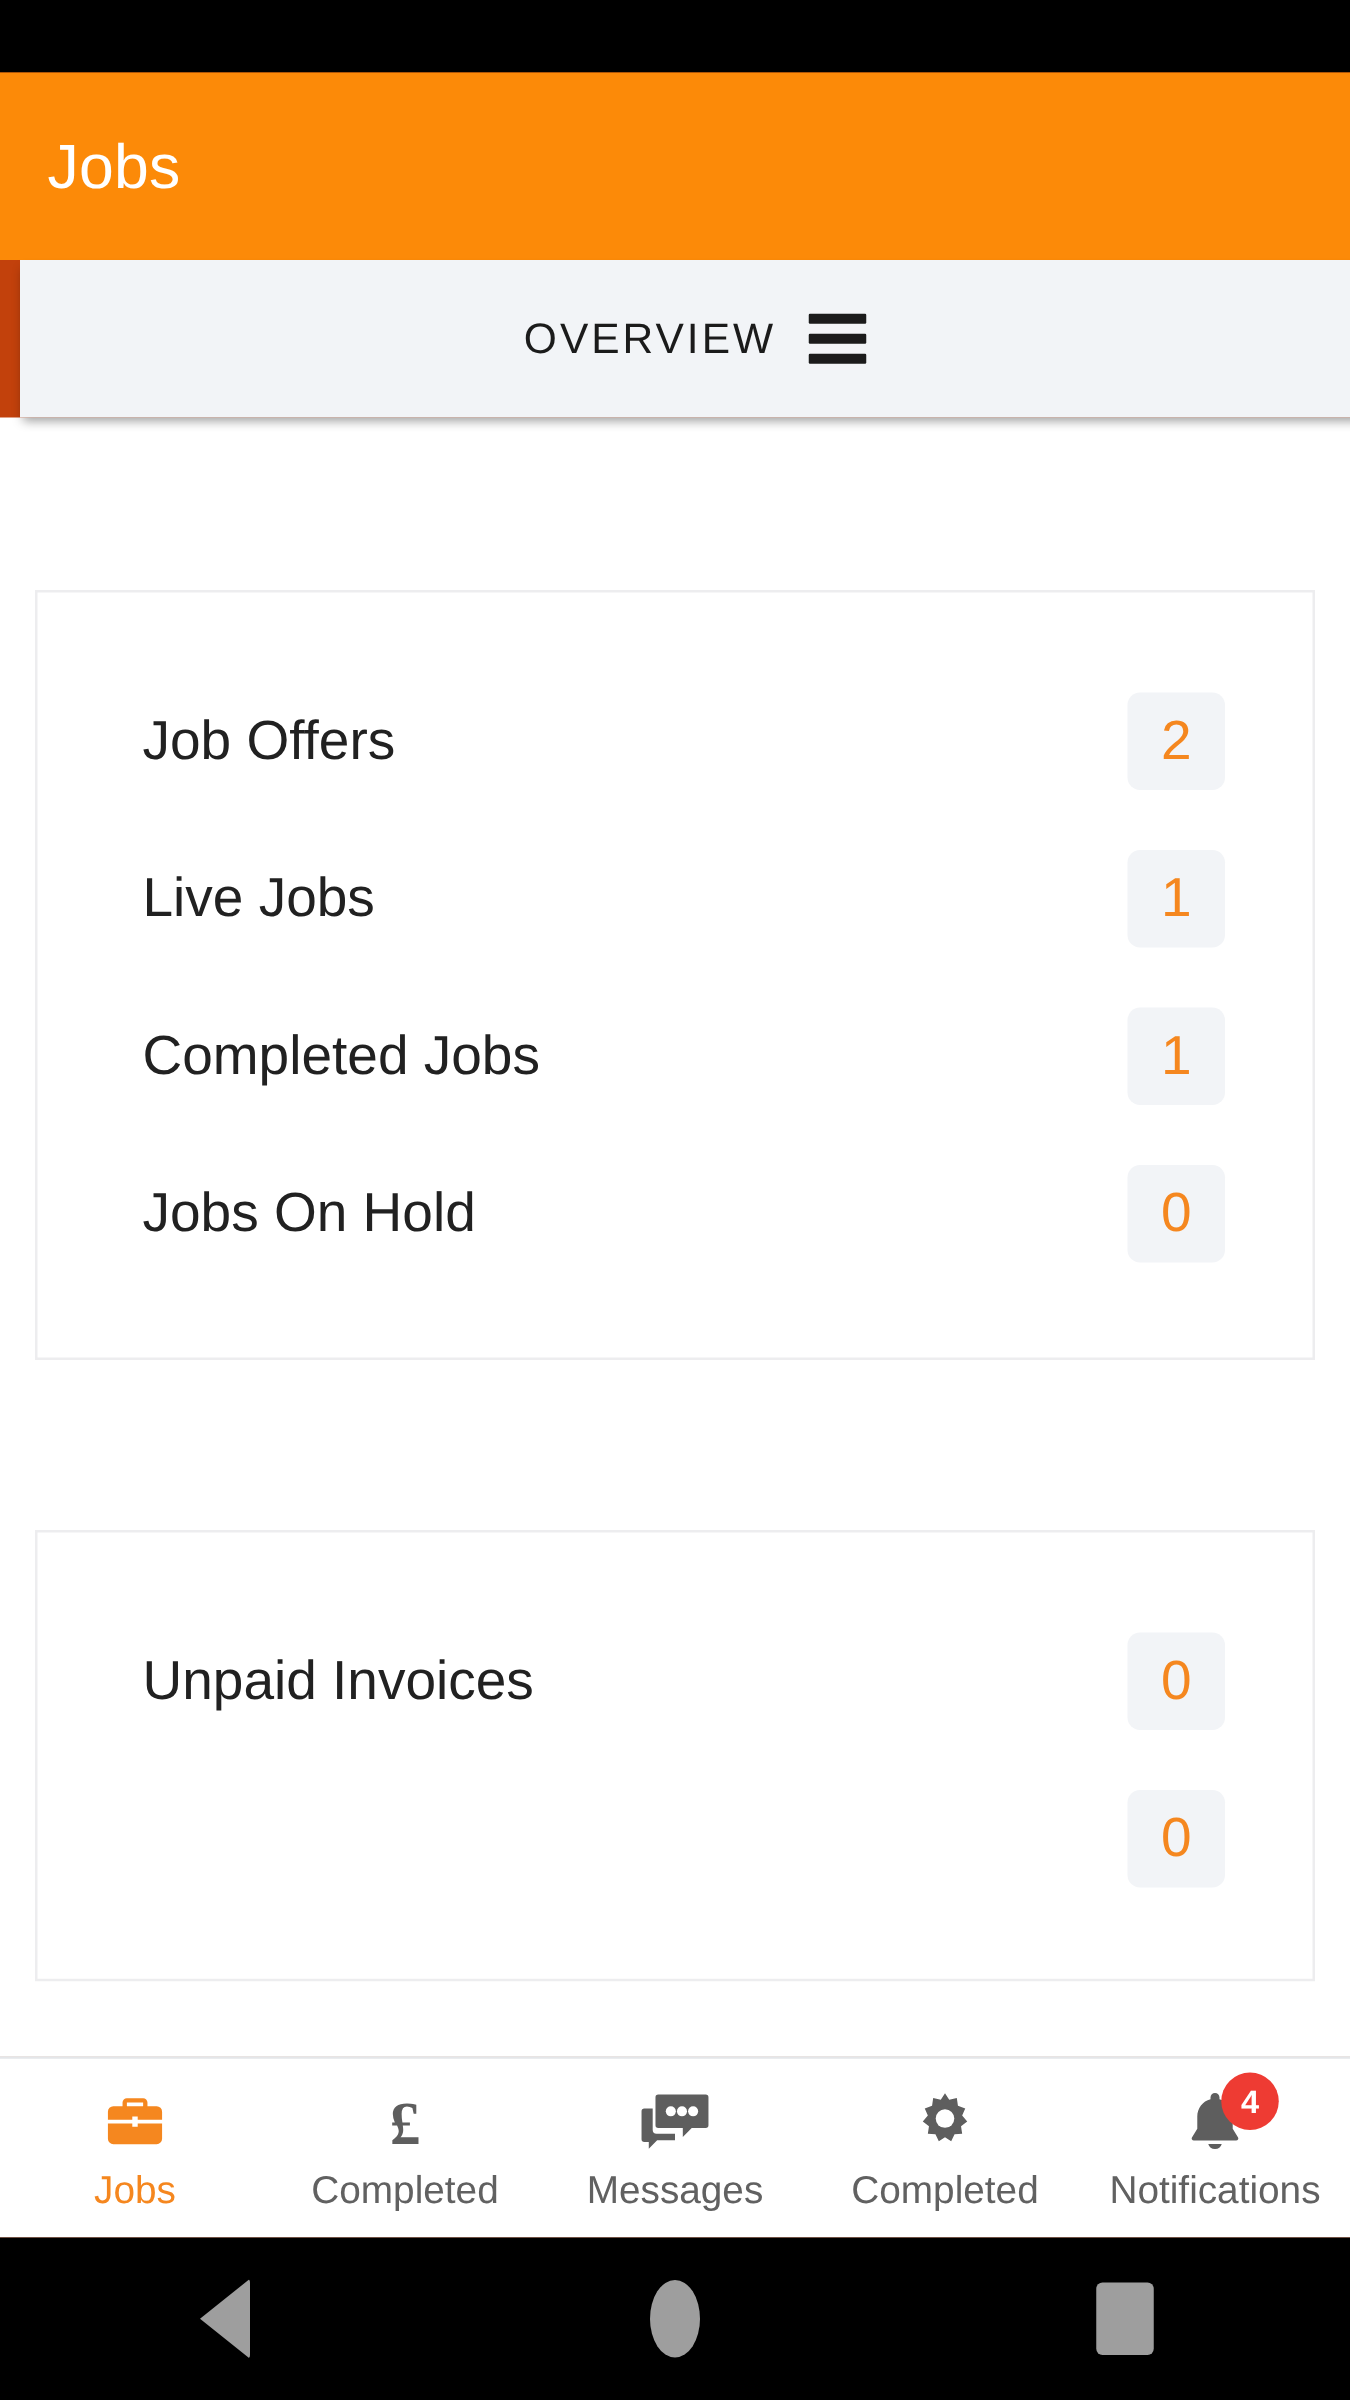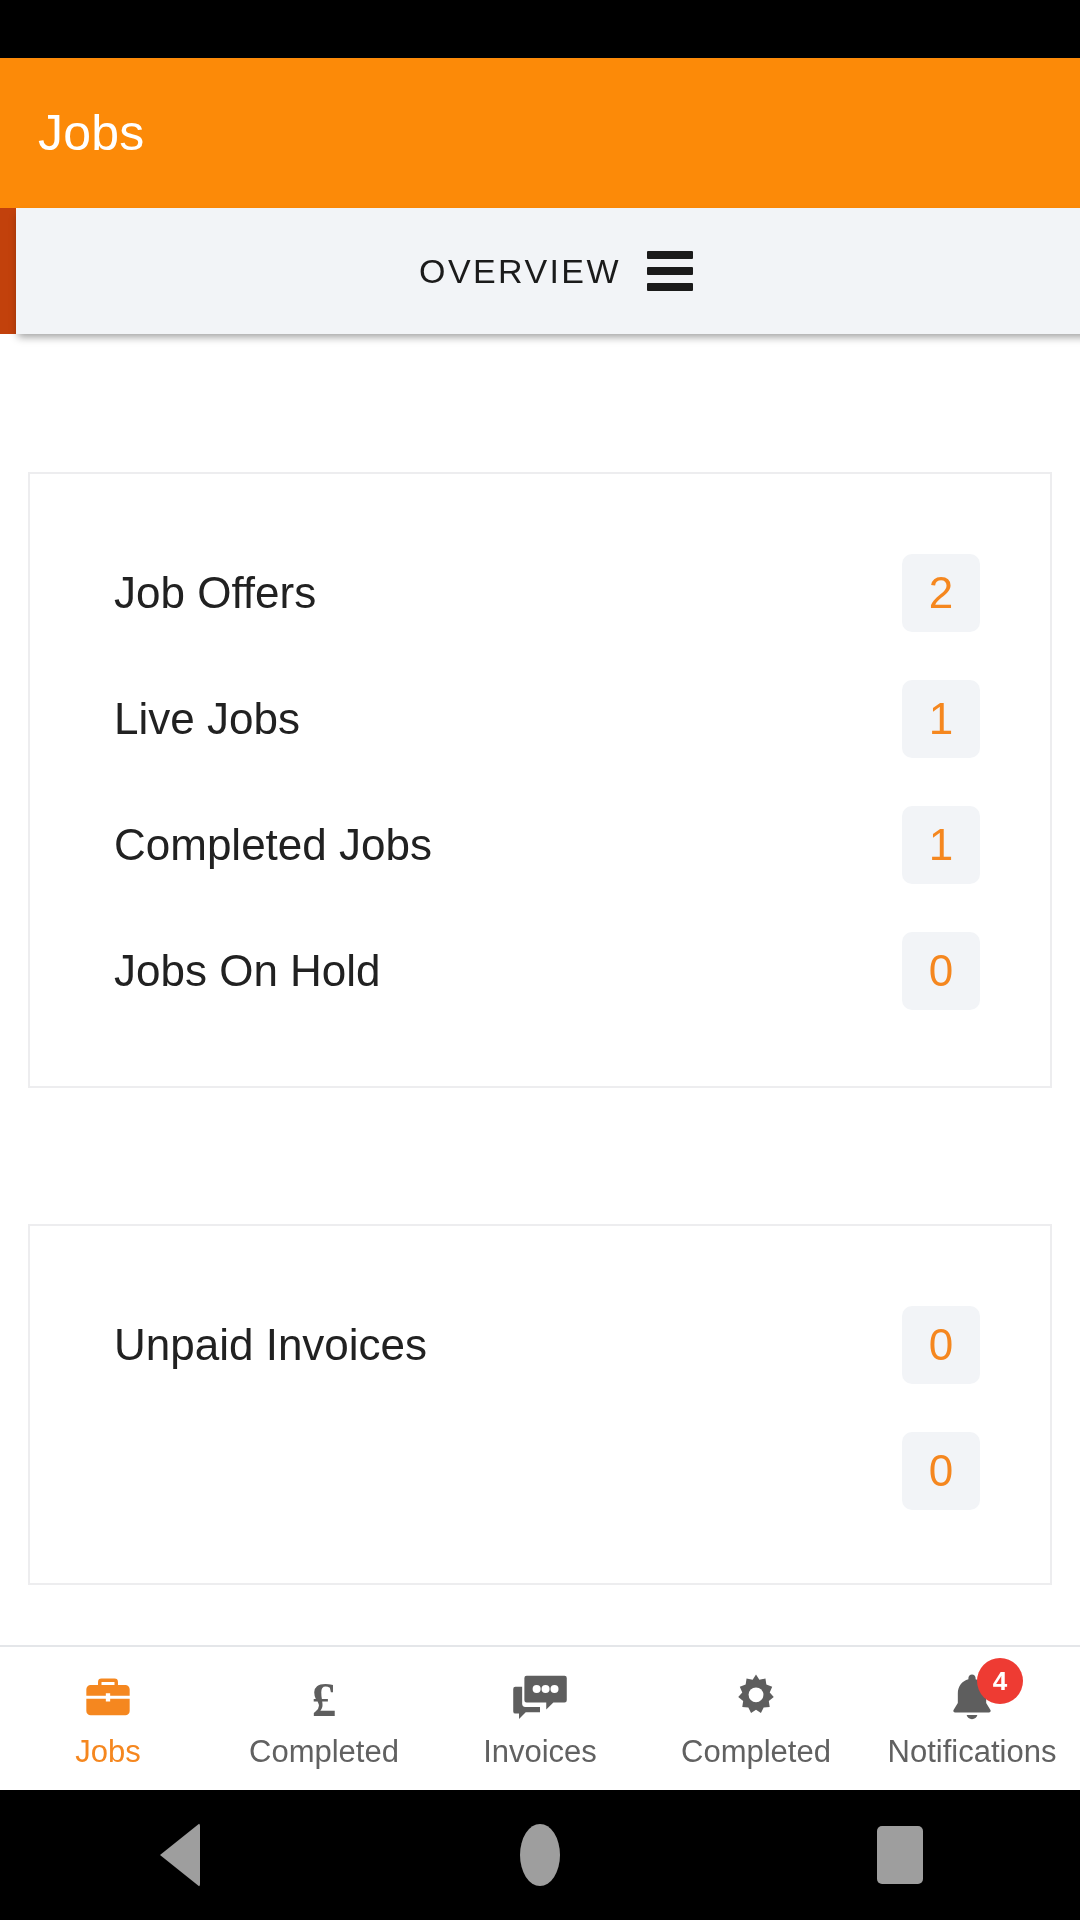--- a/index.html
+++ b/index.html
@@ -204,21 +204,21 @@
     <div class="nav-item">
       <div class="nav-icon">
         <svg width="58" height="50" viewBox="0 0 26 22" fill="#5e5e5e" aria-hidden="true">
           <path d="M7 1h17a1 1 0 0 1 1 1v10a1 1 0 0 1-1 1h-5l-3.2 3.2V13H7a1 1 0 0 1-1-1V2a1 1 0 0 1 1-1z"></path>
           <path d="M2 6h3v7.6a1.4 1.4 0 0 0 1.4 1.4H13v2.4H6.6L3.6 20.4V18H2a1 1 0 0 1-1-1V7a1 1 0 0 1 1-1z"></path>
           <circle cx="11.5" cy="7" r="1.8" fill="#ffffff"></circle>
           <circle cx="15.5" cy="7" r="1.8" fill="#ffffff"></circle>
           <circle cx="19.5" cy="7" r="1.8" fill="#ffffff"></circle>
         </svg>
       </div>
-      <div class="nav-label">Invoices</div>
+      <div class="nav-label">Messages</div>
     </div>
 
     <div class="nav-item">
       <div class="nav-icon">
         <svg width="54" height="54" viewBox="0 0 24 24" fill="#5e5e5e" aria-hidden="true">
           <path d="M12 1.6l1.5 2.3 2.7-.6.4 2.7 2.6 1-1.1 2.5 1.8 2.1-2.2 1.7.4 2.7-2.7.2-1.2 2.5L12 17.2l-2.2 1.5-1.2-2.5-2.7-.2.4-2.7L4.1 11.6l1.8-2.1L4.8 7l2.6-1 .4-2.7 2.7.6L12 1.6z"></path>
           <circle cx="12" cy="10.6" r="3.3" fill="#ffffff"></circle>
         </svg>
       </div>
       <div class="nav-label">Completed</div>

